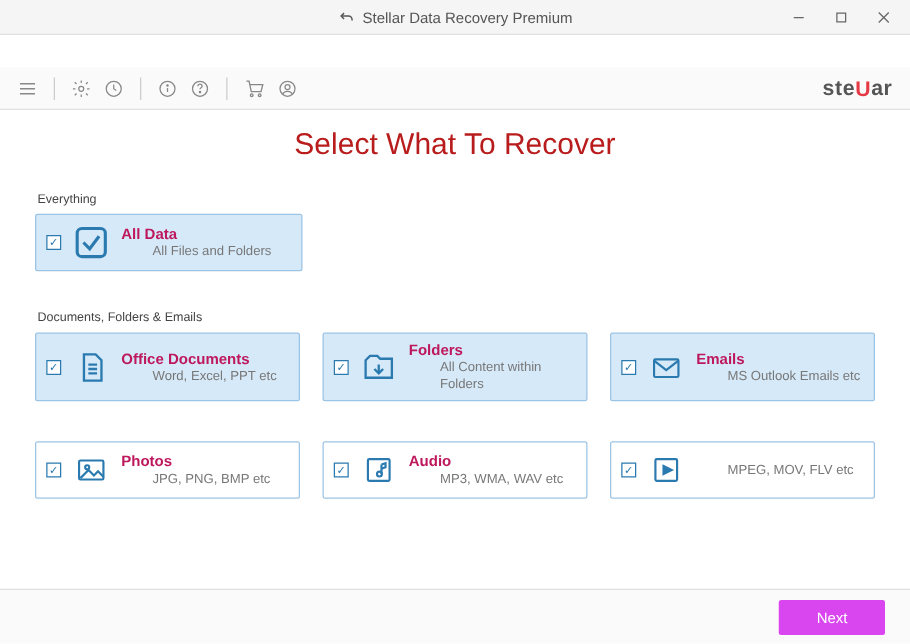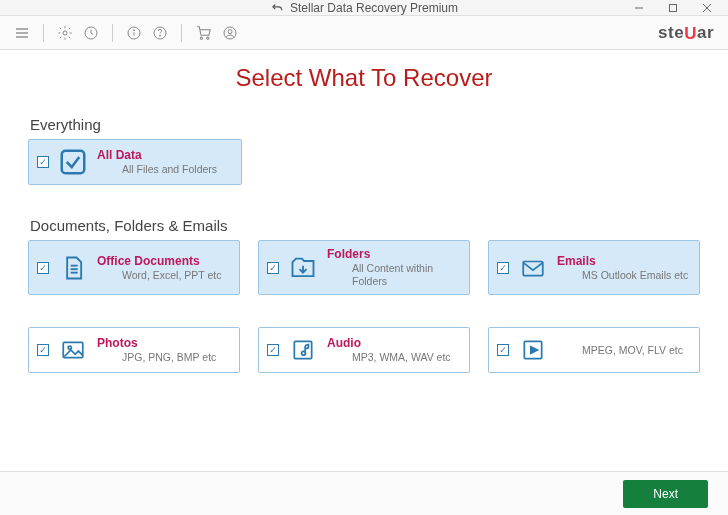--- a/index.html
+++ b/index.html
@@ -6,21 +6,21 @@
     body {
       font-family: "Segoe UI", Arial, sans-serif;
       background: #fff;
       width: 728px;
       height: 515px;
       overflow: hidden;
       display: flex;
       flex-direction: column;
     }
     .titlebar {
-      height: 16px;
+      height: 28px;
       background: #f5f5f5;
       border-bottom: 1px solid #e0e0e0;
       display: flex;
       align-items: center;
       justify-content: space-between;
       padding: 0 4px 0 0;
     }
     .titlebar-center {
       position: absolute;
       left: 0; right: 0;
@@ -50,20 +50,21 @@
       font-size: 12px;
     }
     .toolbar {
       height: 34px;
       background: #fafafa;
       border-bottom: 1px solid #e0e0e0;
       display: flex;
       align-items: center;
       padding: 0 14px;
       justify-content: space-between;
+      margin-top: 26px;
     }
     .toolbar-left {
       display: flex;
       align-items: center;
       gap: 10px;
     }
     .toolbar-left svg { stroke: #888; }
     .tb-sep {
       width: 1px;
       height: 18px;
@@ -83,21 +84,21 @@
       overflow: auto;
     }
     .page-title {
       text-align: center;
       font-size: 24px;
       color: #b91c1c;
       font-weight: 400;
       margin: 4px 0 24px 0;
     }
     .section-title {
-      font-size: 15px;
+      font-size: 10px;
       color: #444;
       margin: 0 0 6px 2px;
     }
     .card-row {
       display: flex;
       gap: 18px;
       margin-bottom: 32px;
     }
     .card {
       flex: 1;
@@ -140,21 +141,21 @@
     .footer {
       height: 44px;
       border-top: 1px solid #e0e0e0;
       display: flex;
       align-items: center;
       justify-content: flex-end;
       padding: 0 20px;
       background: #fafafa;
     }
     .next-btn {
-      background: #15803d;
+      background: #d946ef;
       color: #fff;
       border: none;
       font-size: 12px;
       padding: 7px 30px;
       border-radius: 2px;
     }
     svg { display: block; }
   </style>
 </head>
 <body>

